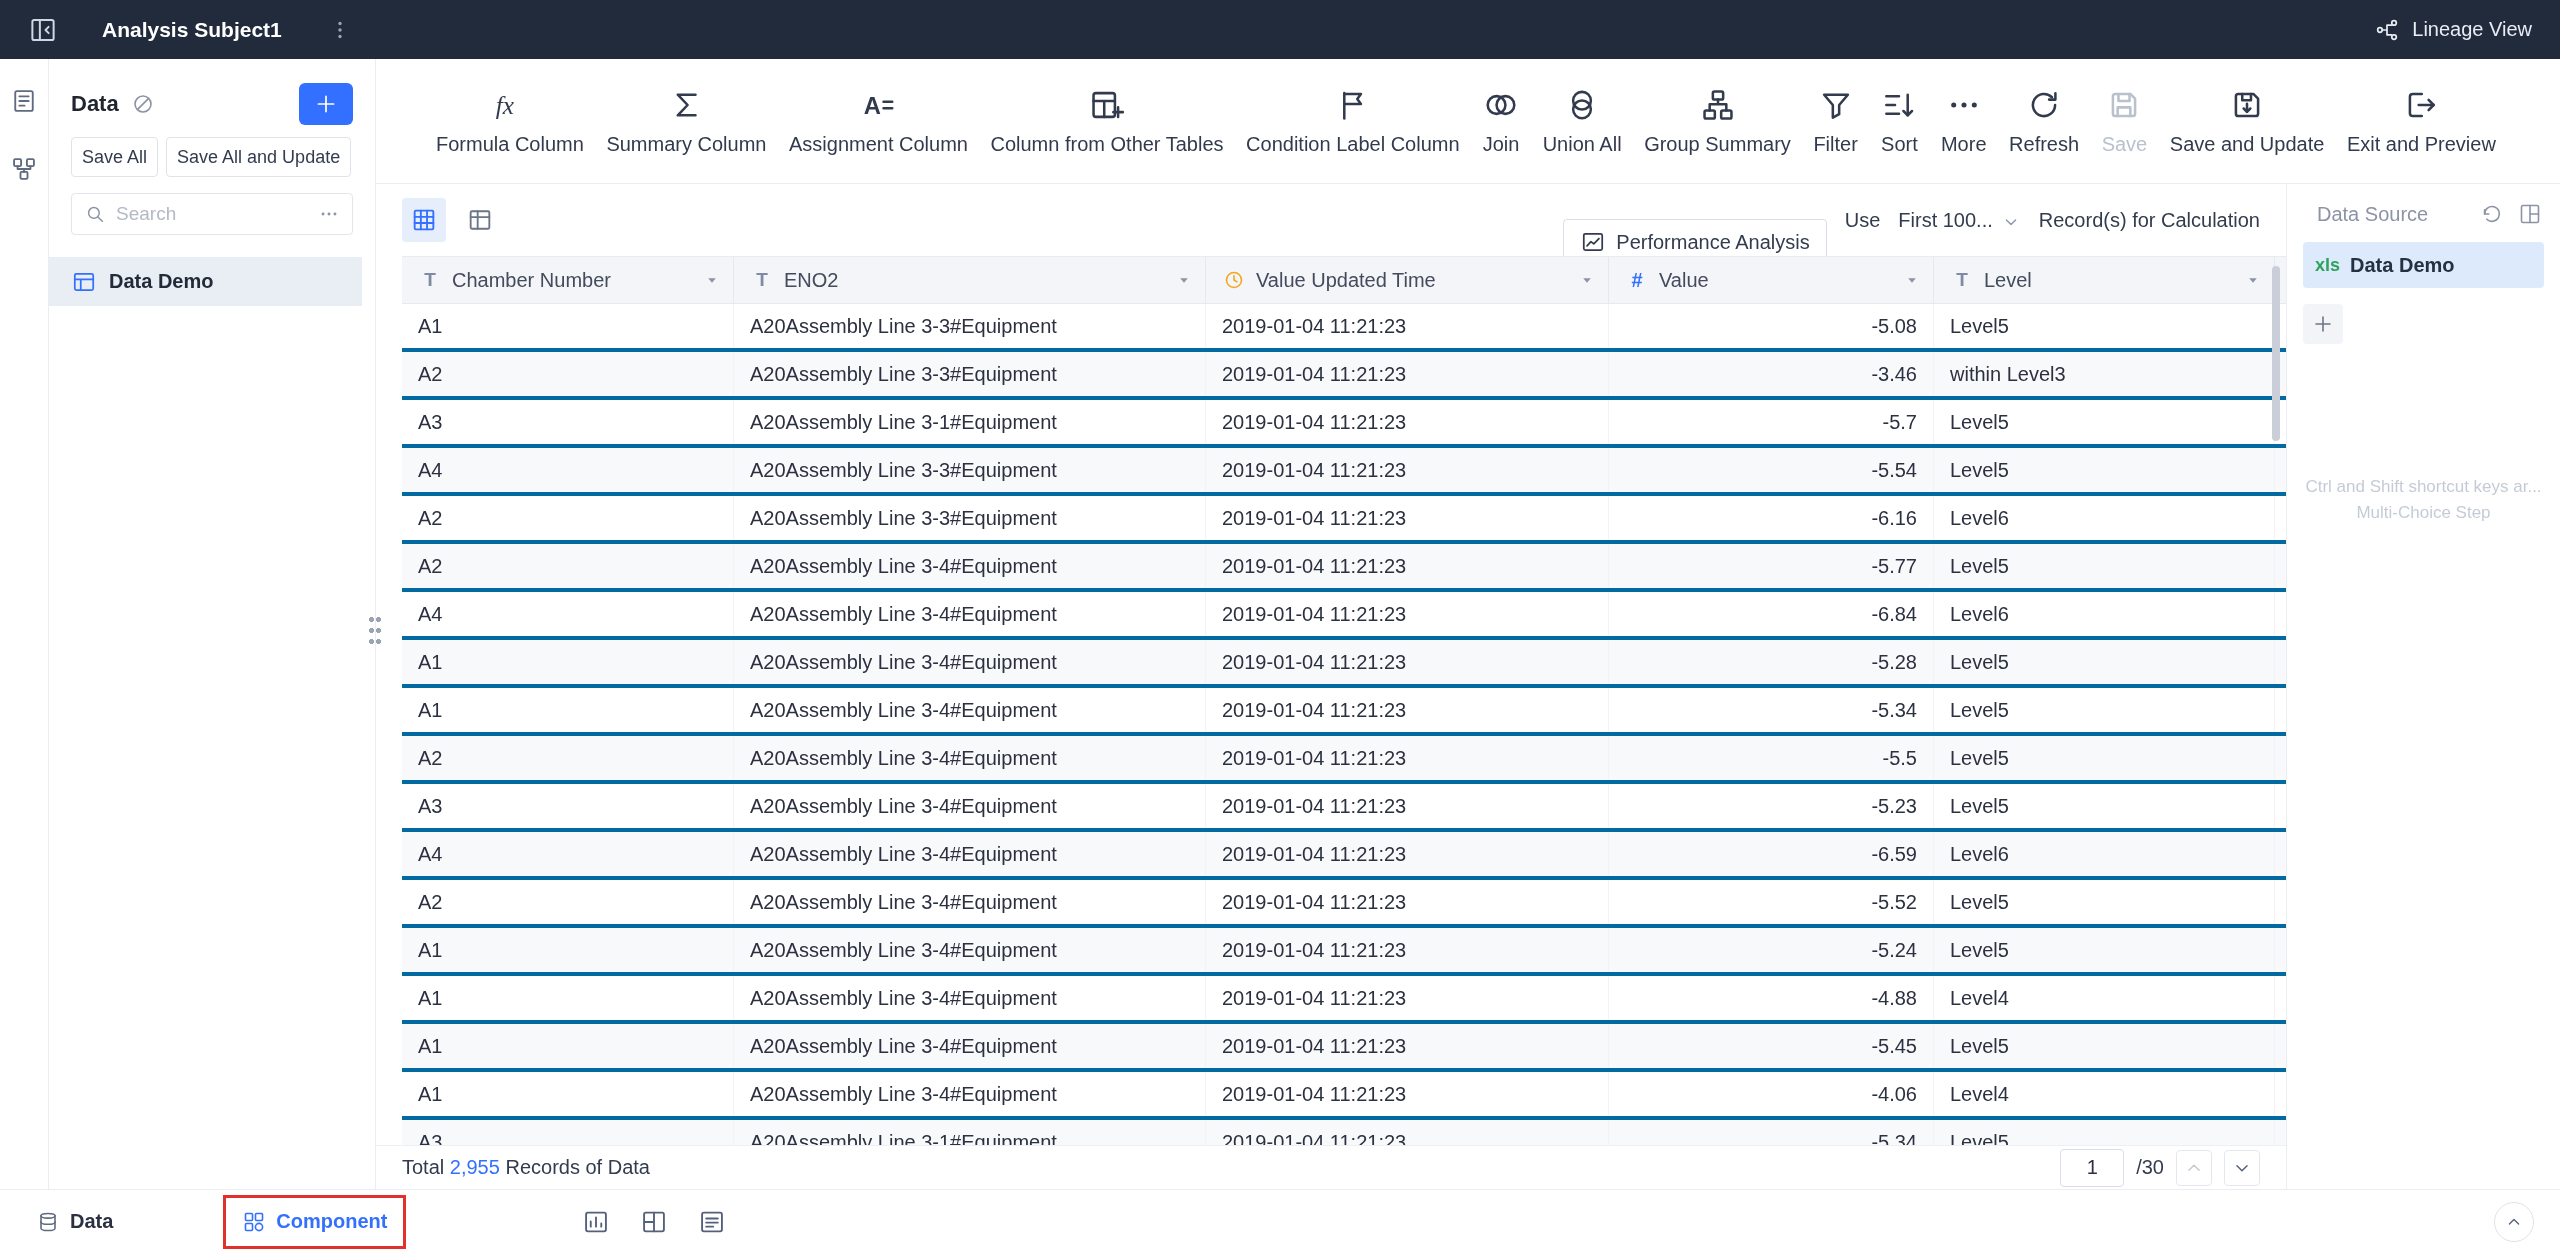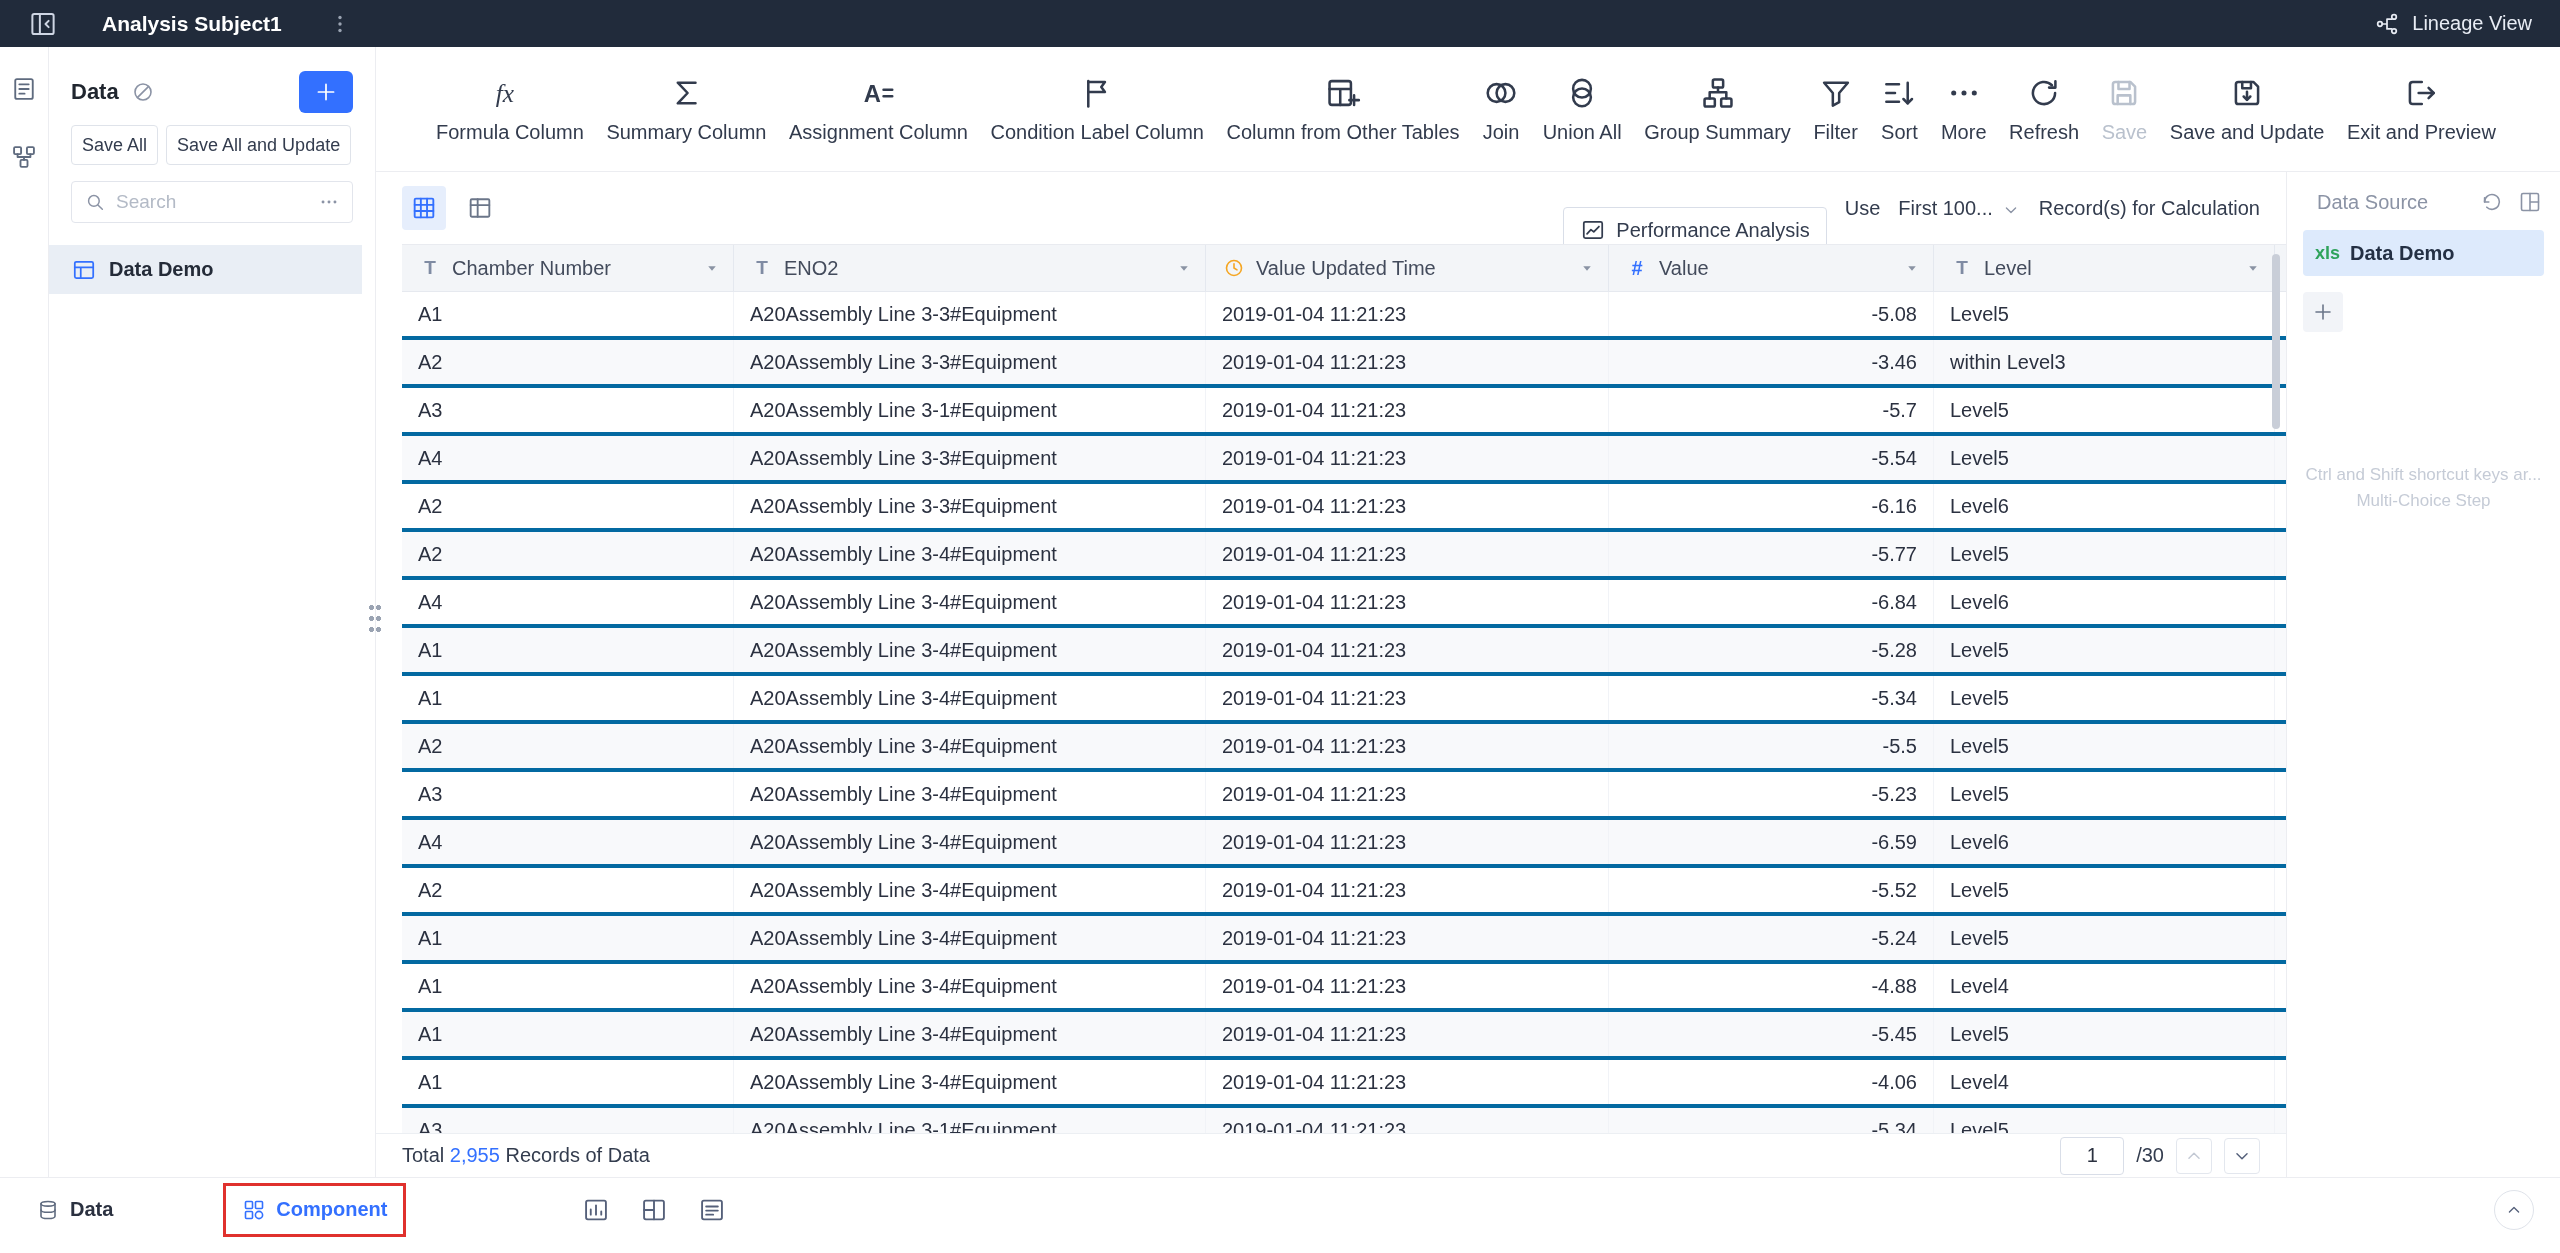--- a/index.html
+++ b/index.html
@@ -10,21 +10,21 @@
   
   .icon { display:inline-flex; align-items:center; justify-content:center; flex:none; }
   .icon svg { width:100%; height:100%; fill:none; stroke:currentColor; stroke-width:1.6; stroke-linecap:round; stroke-linejoin:round; }
   .s18{width:18px;height:18px}.s20{width:20px;height:20px}.s22{width:22px;height:22px}
   .s24{width:24px;height:24px}.s26{width:26px;height:26px}.s28{width:28px;height:28px}
   .s30{width:30px;height:30px}.s38{width:38px;height:38px}
   .c-dim{color:#8b93a5}.c-dim2{color:#5f6b7f}.c-accent{color:#3370ff}.c-white{color:#fff}
   .accent-text{color:#3370ff}
 
   
-  .topbar { height:47px; background:#212b3b; display:flex; align-items:center; justify-content:space-between; padding:0 28px; }
+  .topbar { height:59px; background:#212b3b; display:flex; align-items:center; justify-content:space-between; padding:0 28px; }
   .tb-left { display:flex; align-items:center; }
   .topbar-exit { color:#cfd6e4; cursor:pointer; }
   .topbar-title { color:#fff; font-size:21px; font-weight:700; margin-left:44px; }
   .topbar-kebab { color:#9aa3b2; margin-left:46px; cursor:pointer; }
   .tb-right { display:flex; align-items:center; gap:12px; color:#e8ecf4; font-size:20px; cursor:pointer; }
 
   
   .body { display:flex; height:1130px; }
   .strip { width:49px; border-right:1px solid #ecedf1; display:flex; flex-direction:column; align-items:center; padding-top:28px; gap:40px; background:#fff; }
   .strip .icon { cursor:pointer; }
@@ -245,35 +245,35 @@
               <svg viewBox="0 0 24 24">
                 <text x="3" y="17.5" font-size="15" font-weight="bold" font-family="sans-serif" fill="currentColor" stroke="none">A</text>
                 <path d="M15.5 10h5.5M15.5 14h5.5"></path>
               </svg>
             </span>
             <span class="tb-label">Assignment Column</span>
           </div>
           <div class="tb-item">
             <span class="icon s38">
               <svg viewBox="0 0 24 24">
-                <path d="M6.5 20.5v-16"></path>
-                <path d="M6.5 5h10.5l-2.3 3.2 2.3 3.2H6.5"></path>
-              </svg>
-            </span>
-            <span class="tb-label">Condition Label Column</span>
-          </div>
-          <div class="tb-item">
-            <span class="icon s38">
-              <svg viewBox="0 0 24 24">
                 <rect x="3.5" y="4.5" width="13.5" height="15" rx="1.5"></rect>
                 <path d="M3.5 9.5H17M10.25 9.5v10"></path>
                 <path d="M19 13.5v6M16 16.5h6"></path>
               </svg>
             </span>
             <span class="tb-label">Column from Other Tables</span>
+          </div>
+          <div class="tb-item">
+            <span class="icon s38">
+              <svg viewBox="0 0 24 24">
+                <path d="M6.5 20.5v-16"></path>
+                <path d="M6.5 5h10.5l-2.3 3.2 2.3 3.2H6.5"></path>
+              </svg>
+            </span>
+            <span class="tb-label">Condition Label Column</span>
           </div>
           <div class="tb-item">
             <span class="icon s38">
               <svg viewBox="0 0 24 24">
                 <circle cx="9.2" cy="12" r="5.6"></circle>
                 <circle cx="14.8" cy="12" r="5.6"></circle>
               </svg>
             </span>
             <span class="tb-label">Join</span>
           </div>

